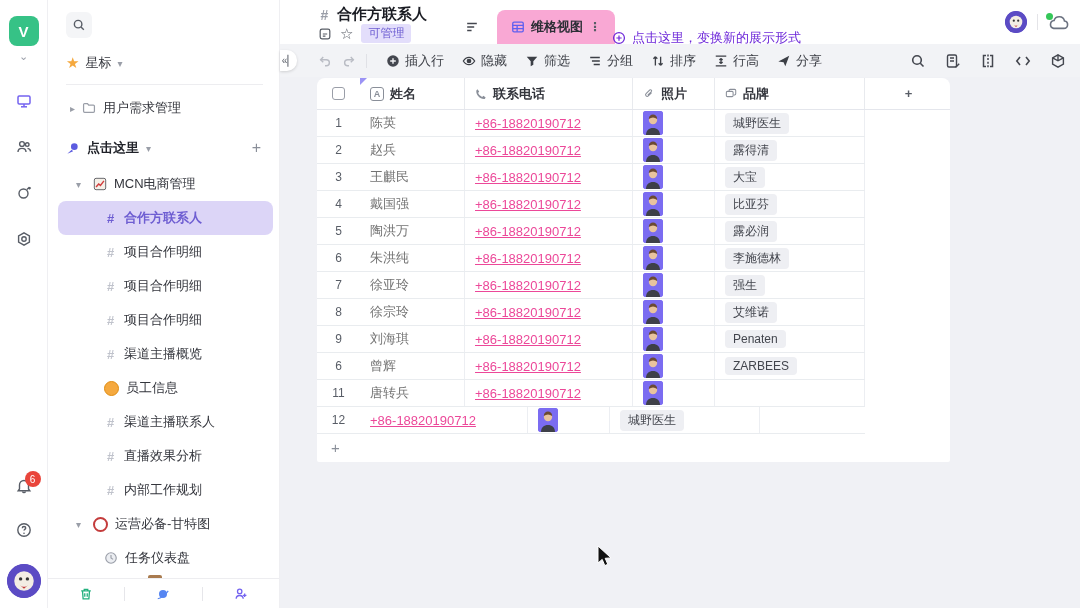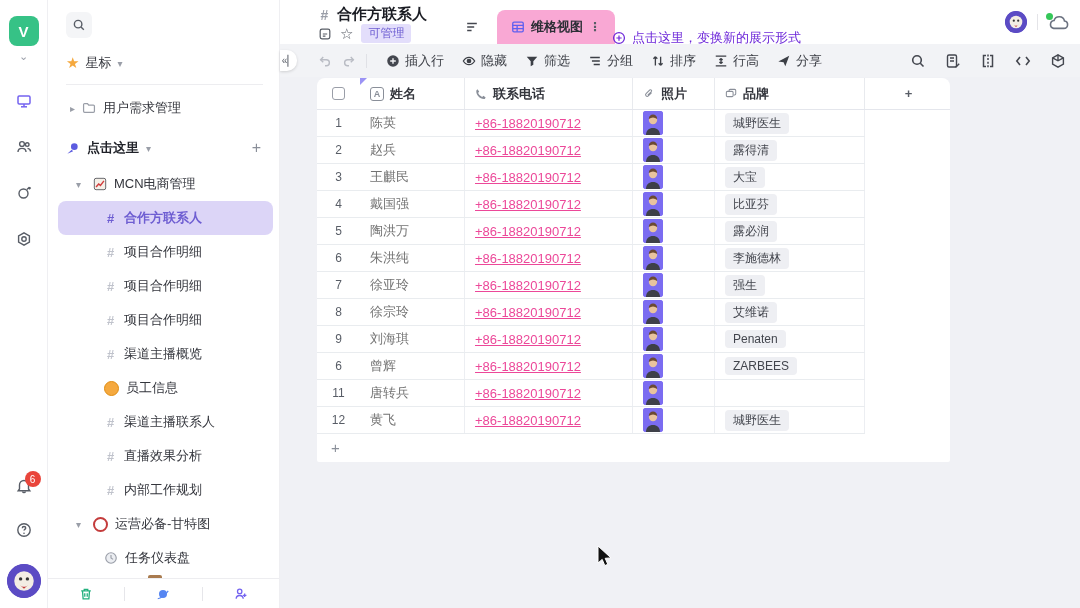--- a/index.html
+++ b/index.html
@@ -822,23 +822,20 @@
                 <path d="M5.8 8c0-3 1.9-4.6 4.2-4.6S14.2 5 14.2 8c-1.4-1-2.8-1.5-4.2-1.5S7.2 7 5.8 8z" fill="#6b4a32"></path>
               </svg>
       </span>
     </div>
     <div class="c c-brand"></div>
   </div>
         <div class="trow">
     <div class="c c-num">
             <span>12</span>
           </div>
-    <div class="c c-name">
-            <span>黄飞</span>
-          </div>
     <div class="c c-phone">
             <a>+86-18820190712</a>
           </div>
     <div class="c c-photo">
       <span class="avatar-cell">
         <svg viewBox="0 0 20 24" style="width:20px;height:24px">
                 <rect width="20" height="24" fill="#7b6cf1"></rect>
                 <circle cx="10" cy="9" r="4.2" fill="#e8c39e"></circle>
                 <path d="M3 24c0-4.4 3.1-7 7-7s7 2.6 7 7z" fill="#3e4048"></path>
                 <path d="M5.8 8c0-3 1.9-4.6 4.2-4.6S14.2 5 14.2 8c-1.4-1-2.8-1.5-4.2-1.5S7.2 7 5.8 8z" fill="#6b4a32"></path>

